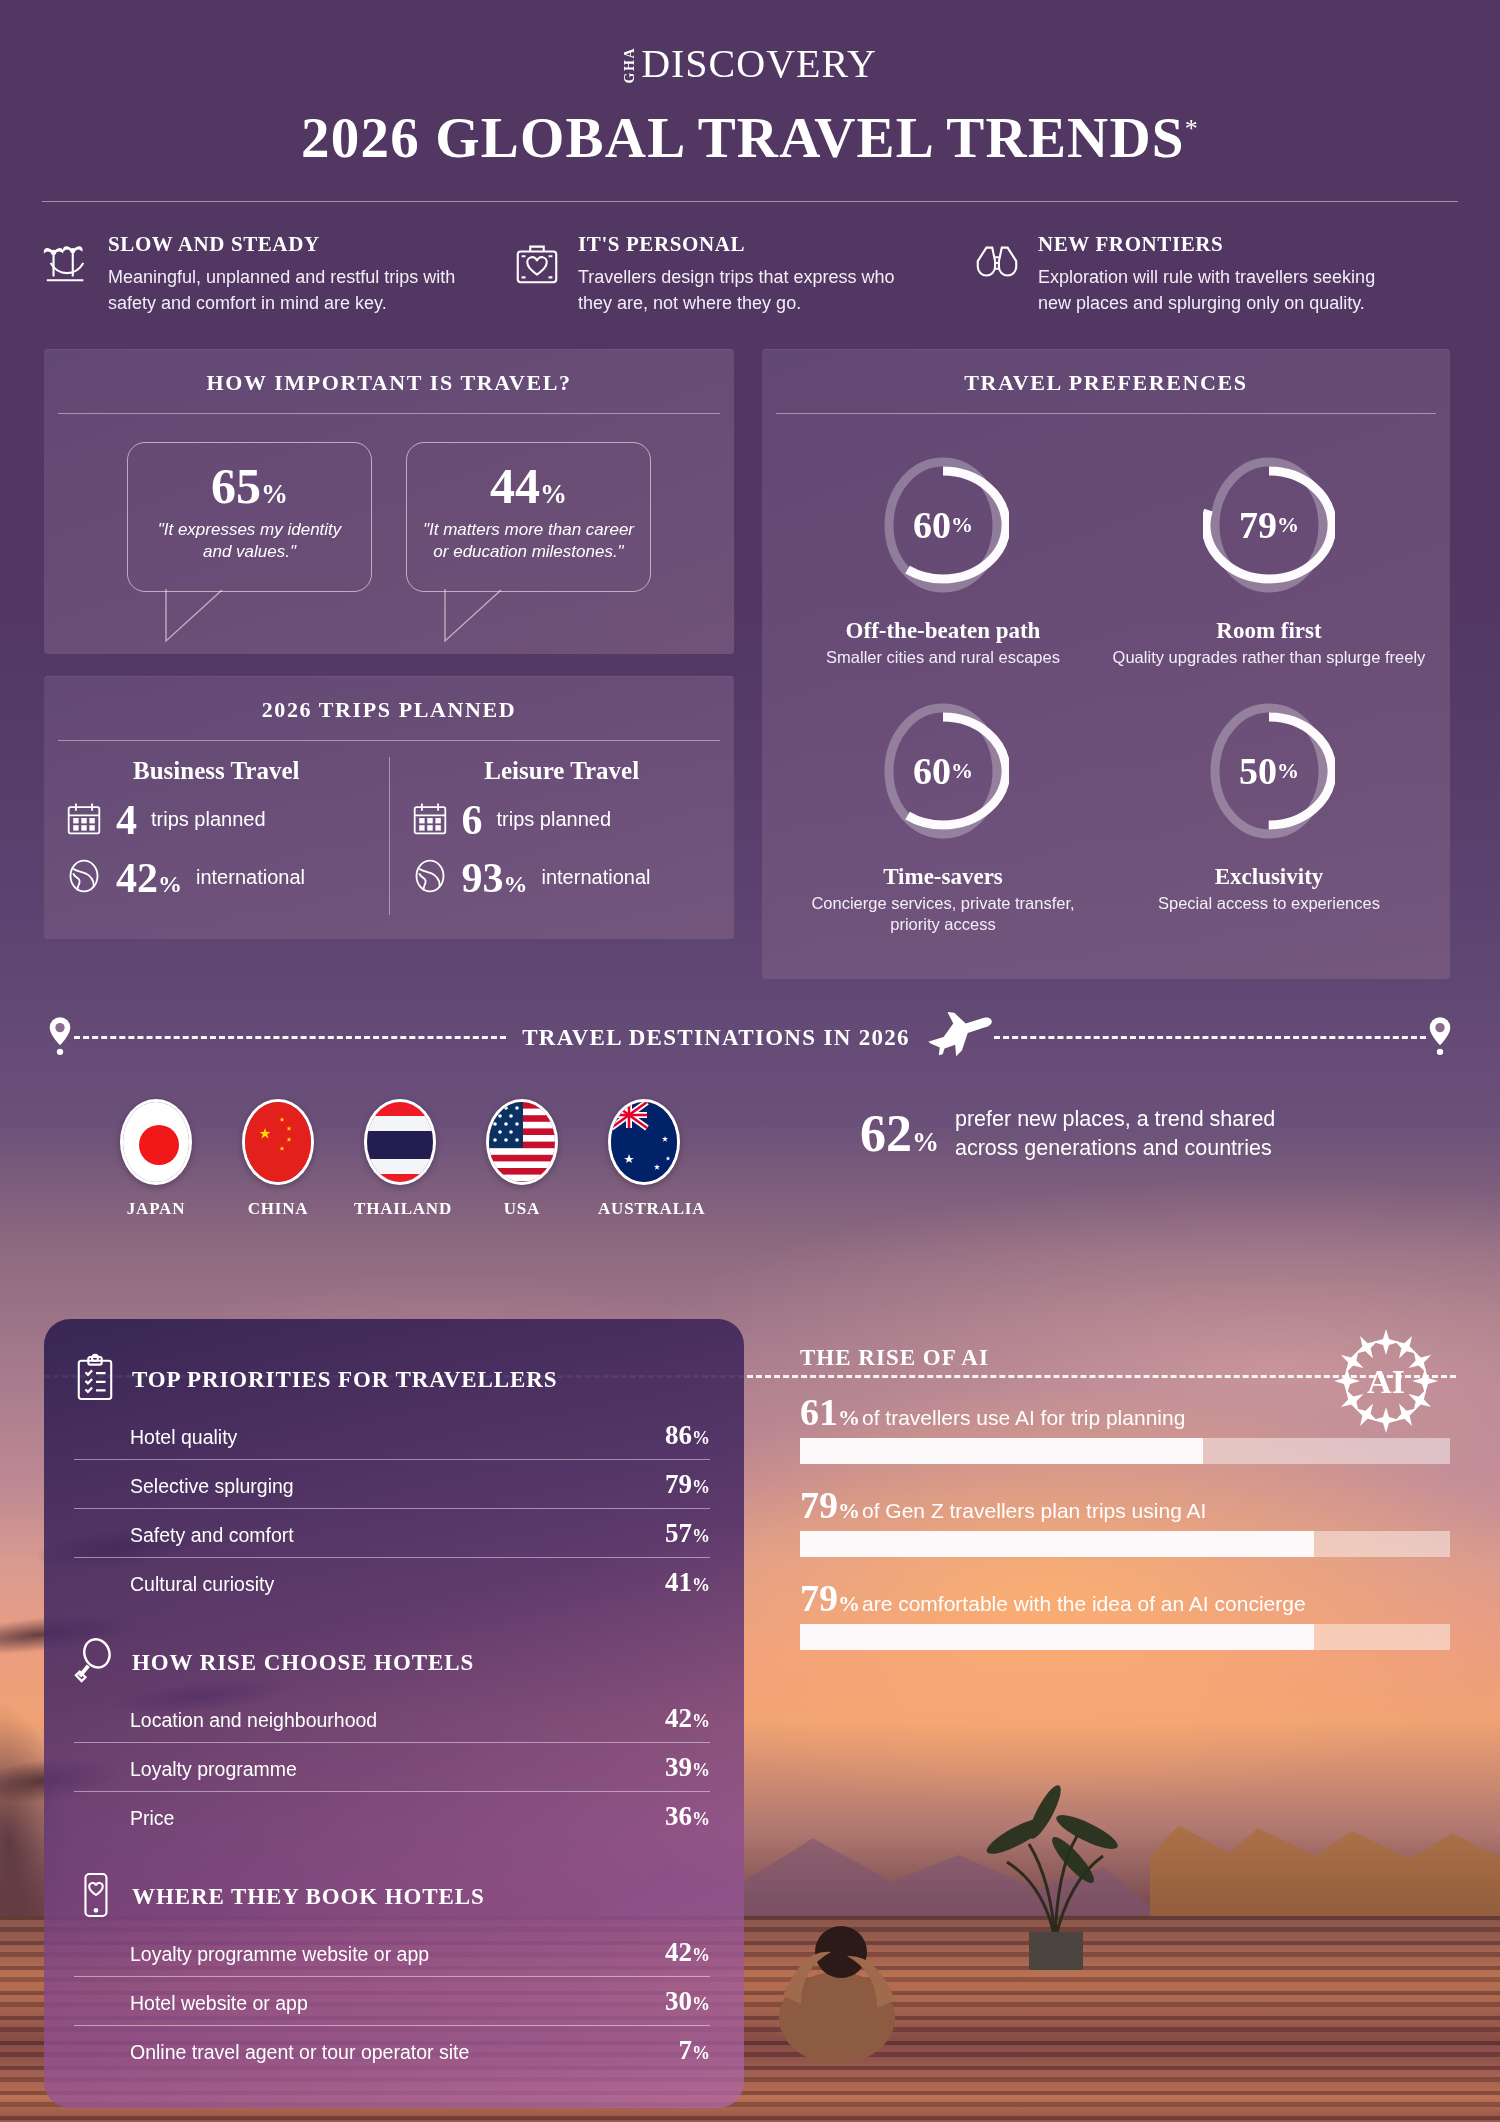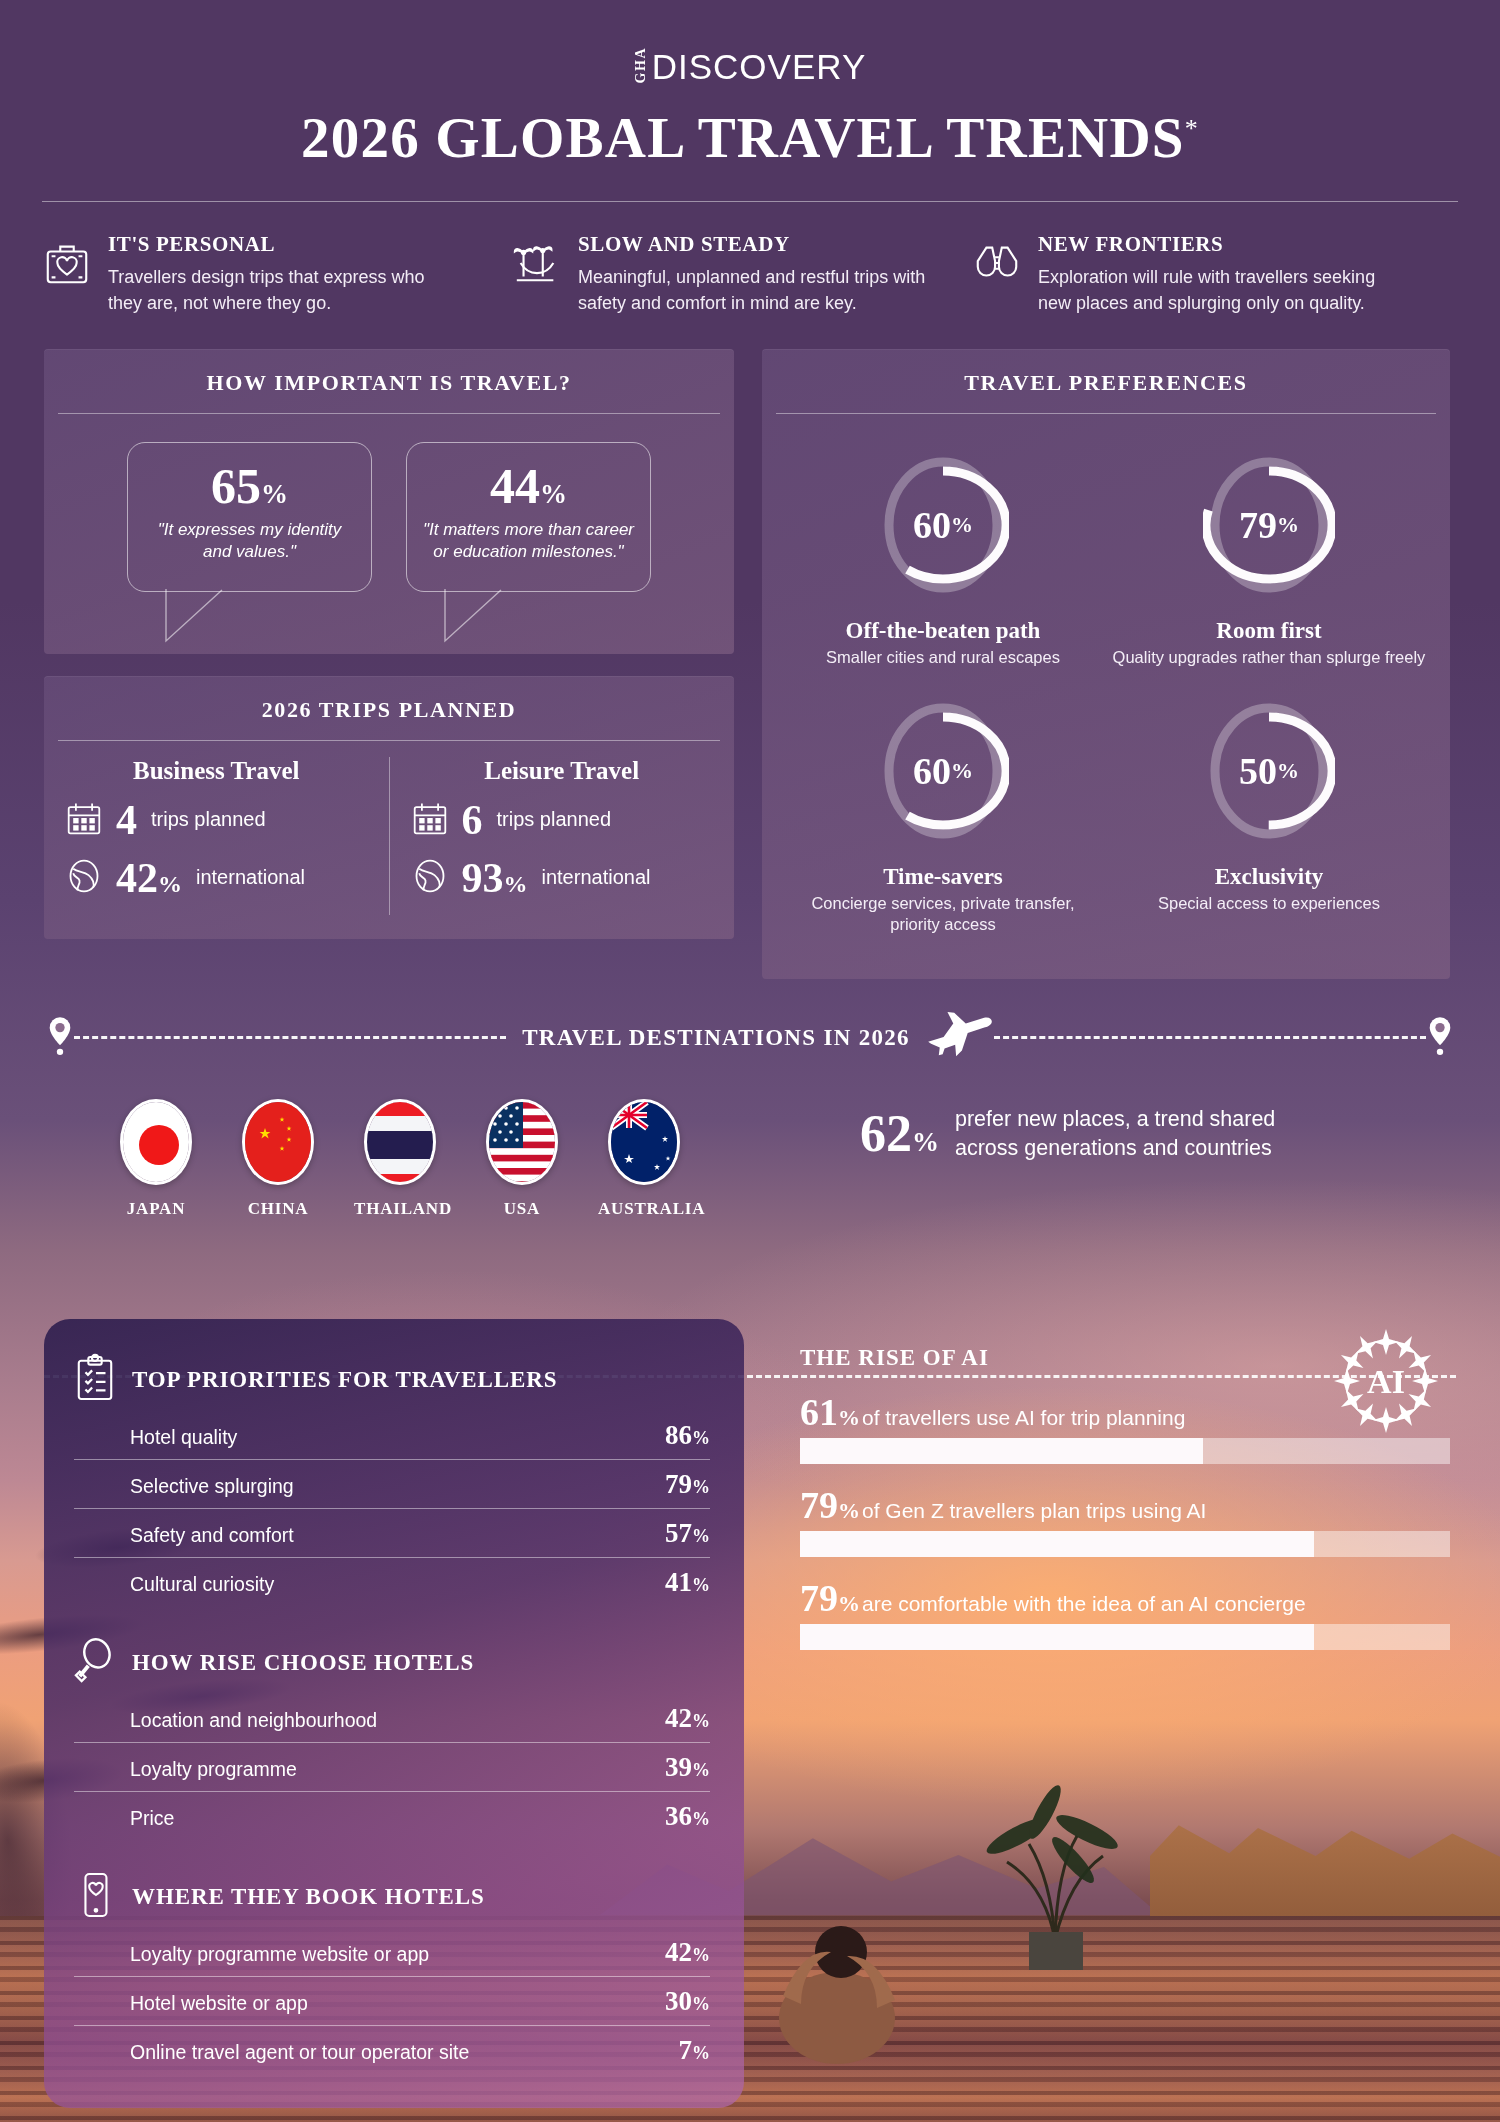--- a/index.html
+++ b/index.html
@@ -78,21 +78,21 @@
 
   
   .header { position: relative; padding-top: 44px; text-align: center; }
   .logo { display:inline-flex; align-items:flex-end; gap:4px; }
   .logo-gha {
     writing-mode: vertical-rl; transform: rotate(180deg);
     font-family: "Liberation Serif", serif; font-size: 14px; letter-spacing: 1.5px;
     font-weight:700; line-height:1; padding-bottom:3px;
   }
   .logo-word {
-    font-family: Liberation Sans, sans-serif; font-size: 35px; line-height: .95;
+    font-family: Liberation Serif, serif; font-size: 40px; line-height: .95;
     letter-spacing: 1px;
   }
   .main-title {
     margin-top: 22px;
     font-family: "Liberation Serif", serif;
     font-size: 57px; font-weight: 700; letter-spacing: 1.2px;
     line-height: 1;
   }
   .main-title .star { font-size: 26px; vertical-align: super; font-weight:400; }
   .rule {
@@ -294,47 +294,47 @@
       <span>2026 GLOBAL TRAVEL TRENDS</span><span class="star">*</span>
     </h1>
     <div class="rule"></div>
   </div>
 
   <div class="trends">
 
     <div class="trend">
       <div class="trend-ico">
         <svg viewBox="0 0 52 52" width="50" height="50" fill="none" stroke="#fff" stroke-width="2.2">
-          <rect x="6" y="14" width="40" height="32" rx="3"></rect>
-          <path d="M19 14v-5h14v5"></path>
-          <path d="M10 19h4M10 41h4M38 19h4M38 41h4"></path>
-          <path d="M26 38c-7-5-10-8-10-12a5 5 0 0 1 10-2 5 5 0 0 1 10 2c0 4-3 7-10 12z"></path>
-        </svg>
-      </div>
-      <div>
-        <div class="trend-head">IT'S PERSONAL</div>
-        <div class="trend-body">Travellers design trips that express who they are, not where they go.</div>
-      </div>
-    </div>
-
-    <div class="trend">
-      <div class="trend-ico">
-        <svg viewBox="0 0 52 52" width="50" height="50" fill="none" stroke="#fff" stroke-width="2.2">
           <path d="M12 40V16M32 40V14"></path>
           <path d="M12 16c-5-6-9-5-9-2 4-3 7 0 9 2zM12 16c5-6 9-5 9-2-4-3-7 0-9 2z"></path>
           <path d="M32 14c-5-6-9-5-9-2 4-3 7 0 9 2zM32 14c5-6 9-5 9-2-4-3-7 0-9 2z"></path>
           <circle cx="12" cy="15" r="1.6" fill="#fff"></circle>
             <circle cx="32" cy="13" r="1.6" fill="#fff"></circle>
           <path d="M9 26c8 14 26 14 34 0"></path>
           <path d="M5 44h38"></path>
         </svg>
       </div>
       <div>
         <div class="trend-head">SLOW AND STEADY</div>
         <div class="trend-body">Meaningful, unplanned and restful trips with safety and comfort in mind are key.</div>
+      </div>
+    </div>
+
+    <div class="trend">
+      <div class="trend-ico">
+        <svg viewBox="0 0 52 52" width="50" height="50" fill="none" stroke="#fff" stroke-width="2.2">
+          <rect x="6" y="14" width="40" height="32" rx="3"></rect>
+          <path d="M19 14v-5h14v5"></path>
+          <path d="M10 19h4M10 41h4M38 19h4M38 41h4"></path>
+          <path d="M26 38c-7-5-10-8-10-12a5 5 0 0 1 10-2 5 5 0 0 1 10 2c0 4-3 7-10 12z"></path>
+        </svg>
+      </div>
+      <div>
+        <div class="trend-head">IT'S PERSONAL</div>
+        <div class="trend-body">Travellers design trips that express who they are, not where they go.</div>
       </div>
     </div>
 
     <div class="trend">
       <div class="trend-ico">
         <svg viewBox="0 0 52 52" width="50" height="50" fill="none" stroke="#fff" stroke-width="2.2">
           <path d="M15 10h6l3 14v6a9 9 0 1 1-18 0v-6z"></path>
           <path d="M37 10h-6l-3 14v6a9 9 0 1 0 18 0v-6z"></path>
           <path d="M24 20h4M24 26h4M24 32h4"></path>
         </svg>

